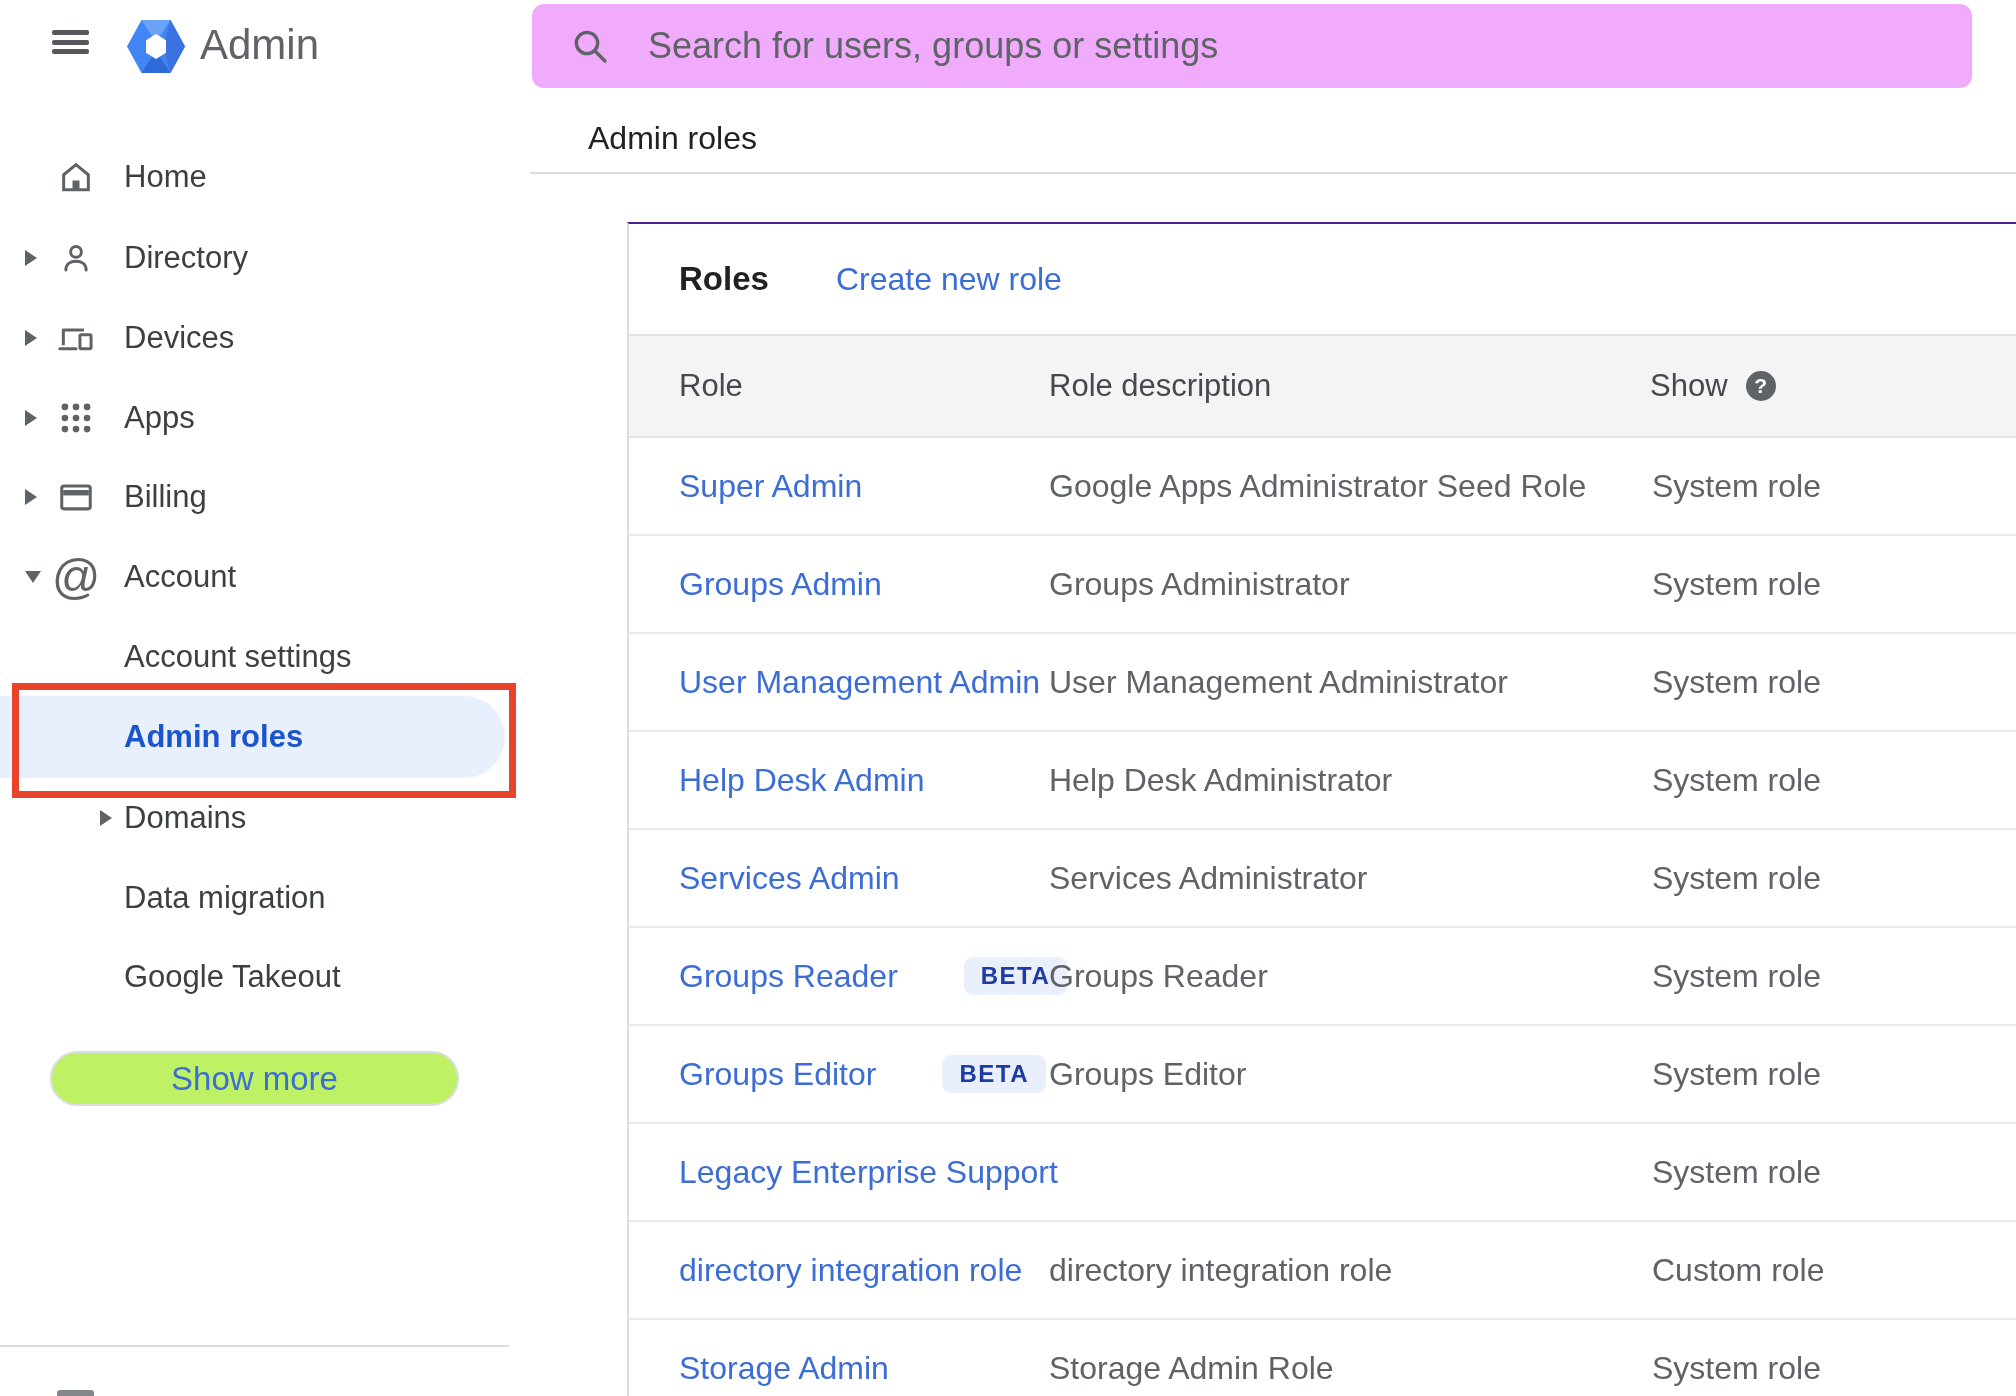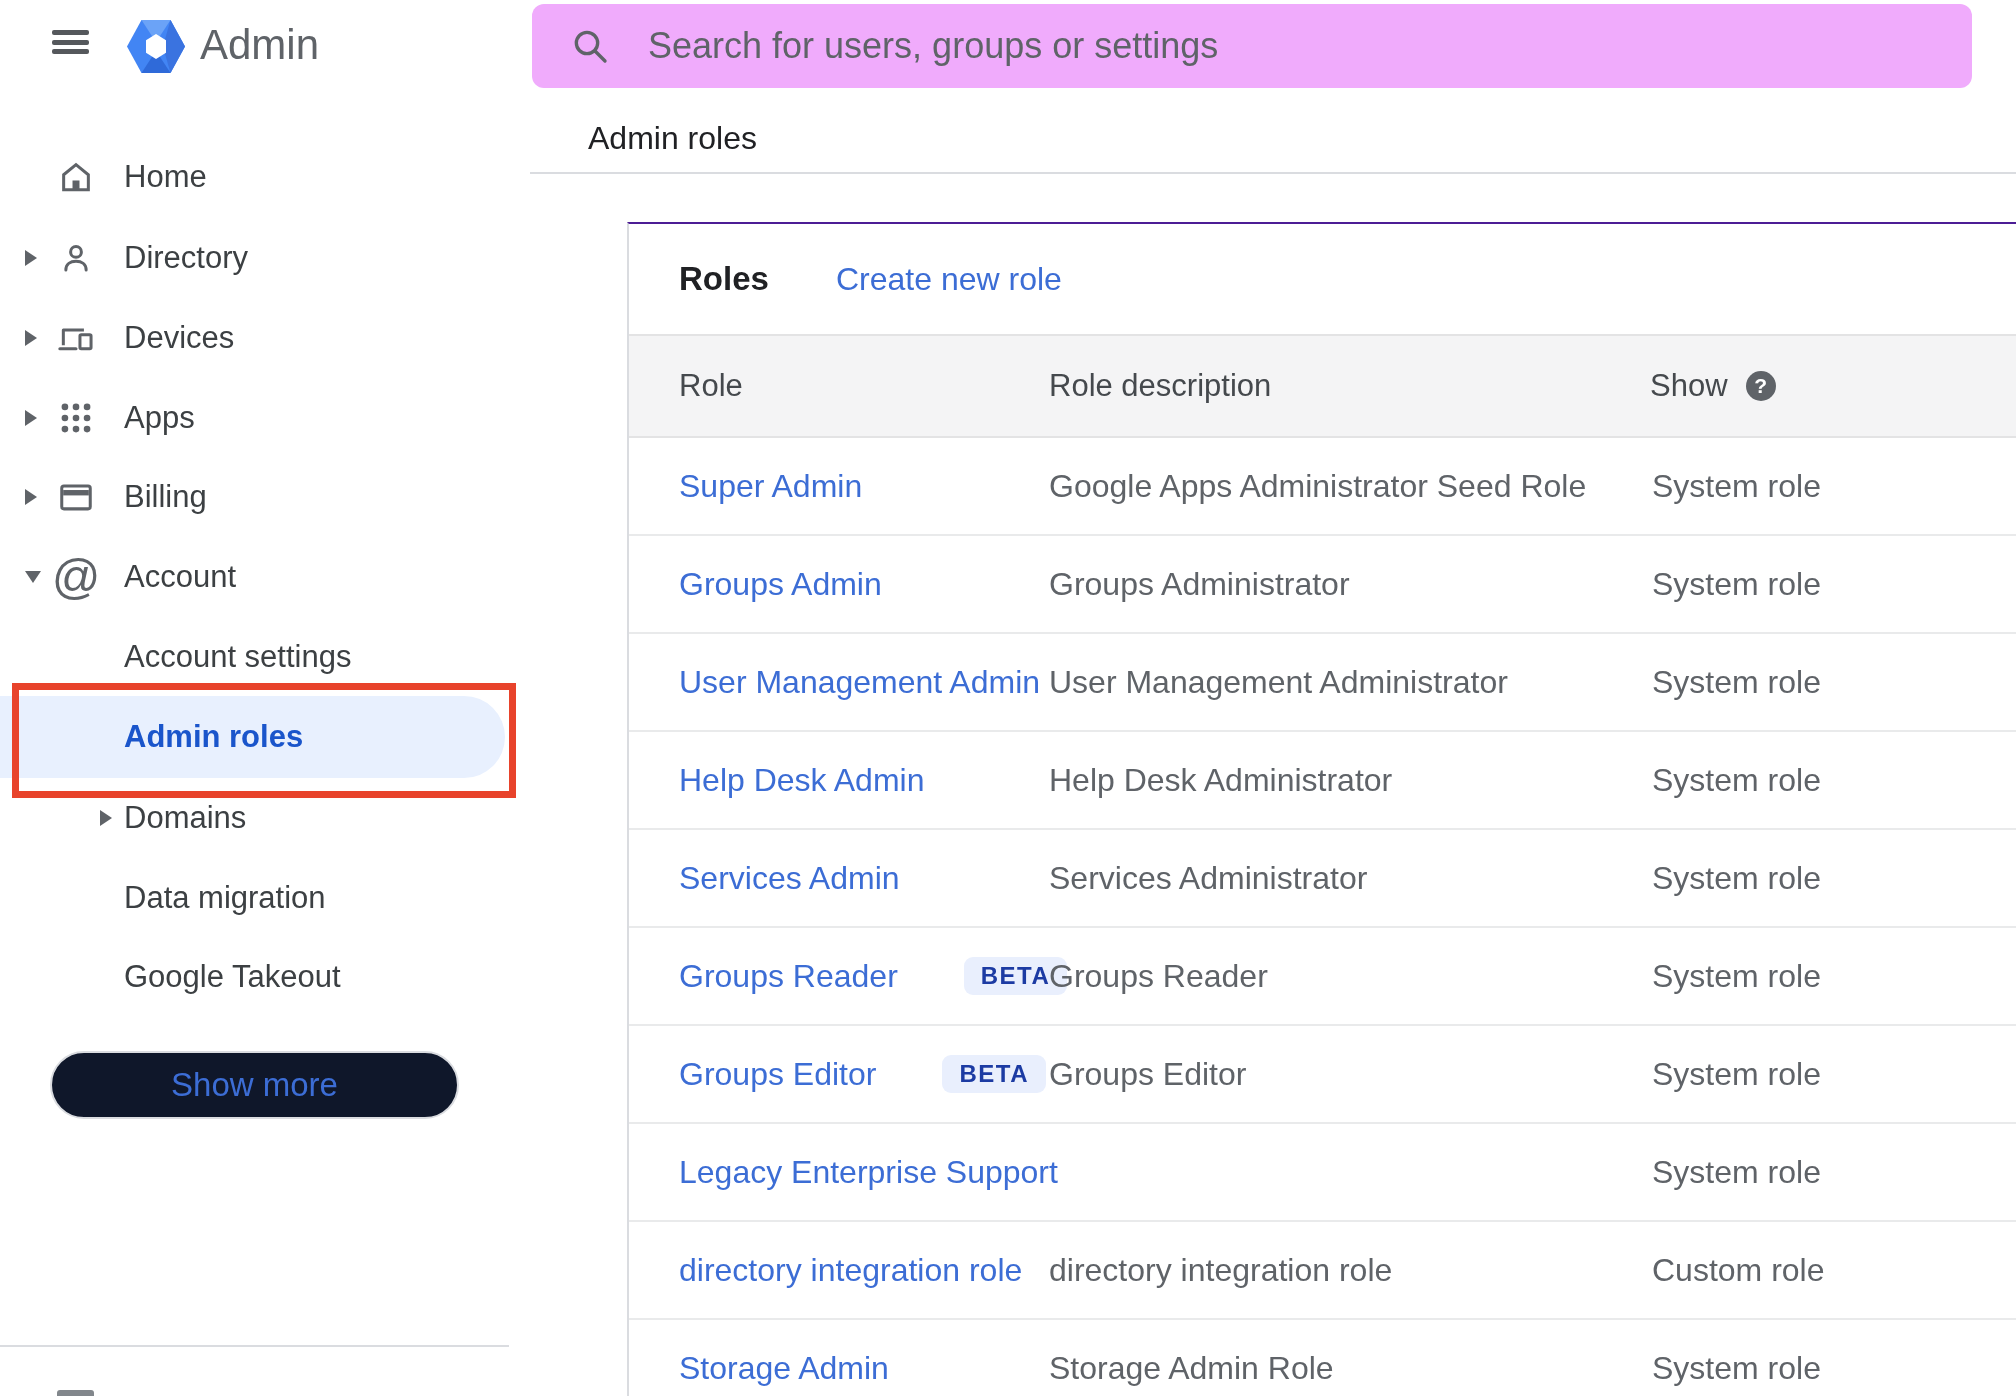--- a/index.html
+++ b/index.html
@@ -36,22 +36,22 @@
   .side-item .arrow.down{border-top:12px solid #5f6368;border-left:8px solid transparent;border-right:8px solid transparent;}
   .side-item.indent .arrow{left:100px;}
   .side-item .icon{position:absolute;left:57px;width:38px;height:38px;display:flex;align-items:center;justify-content:center;}
   .side-item .icon svg{width:38px;height:38px;}
   .side-item .icon .at{font-size:48px;line-height:38px;color:#5f6368;}
   .side-item .label{position:absolute;left:124px;font-size:31px;color:#3c4043;white-space:nowrap;}
   .side-item.active{top:696px;height:82px;background:#e8f0fe;width:505px;border-radius:0 41px 41px 0;}
   .side-item.active .label{color:#1a55cb;font-weight:bold;}
   .annotation-box{position:absolute;left:12px;top:683px;width:504px;height:115px;
     border:7px solid #e8432b;box-sizing:border-box;pointer-events:none;z-index:5;}
-  .show-more{position:absolute;left:50px;top:1051px;width:409px;height:68px;border:2px solid #dadce0;
-    border-radius:36px;background:#0f172a;display:flex;align-items:center;justify-content:center;cursor:pointer;}
+  .show-more{position:absolute;left:50px;top:1051px;width:409px;height:55px;border:2px solid #dadce0;
+    border-radius:36px;background:#bef264;display:flex;align-items:center;justify-content:center;cursor:pointer;}
   .show-more span{font-size:33px;font-weight:500;color:#3c6dd5;}
   .side-bottom-divider{position:absolute;left:0;top:1345px;width:509px;height:2px;background:#dadce0;}
   .partial-icon{position:absolute;left:57px;top:1390px;width:37px;height:6px;background:#82878c;border-radius:3px 3px 0 0;}
   
   .card{position:absolute;left:627px;top:222px;width:1389px;height:1174px;background:#fff;
     border-top:2px solid #4c1d95;border-left:2px solid #dadce0;box-sizing:border-box;overflow:hidden;}
   .card-header{position:relative;height:110px;}
   .card-title{position:absolute;left:50px;top:50%;transform:translateY(-50%);
     font-size:33px;font-weight:bold;color:#202124;}
   .create-link{position:absolute;left:207px;top:50%;transform:translateY(-50%);

